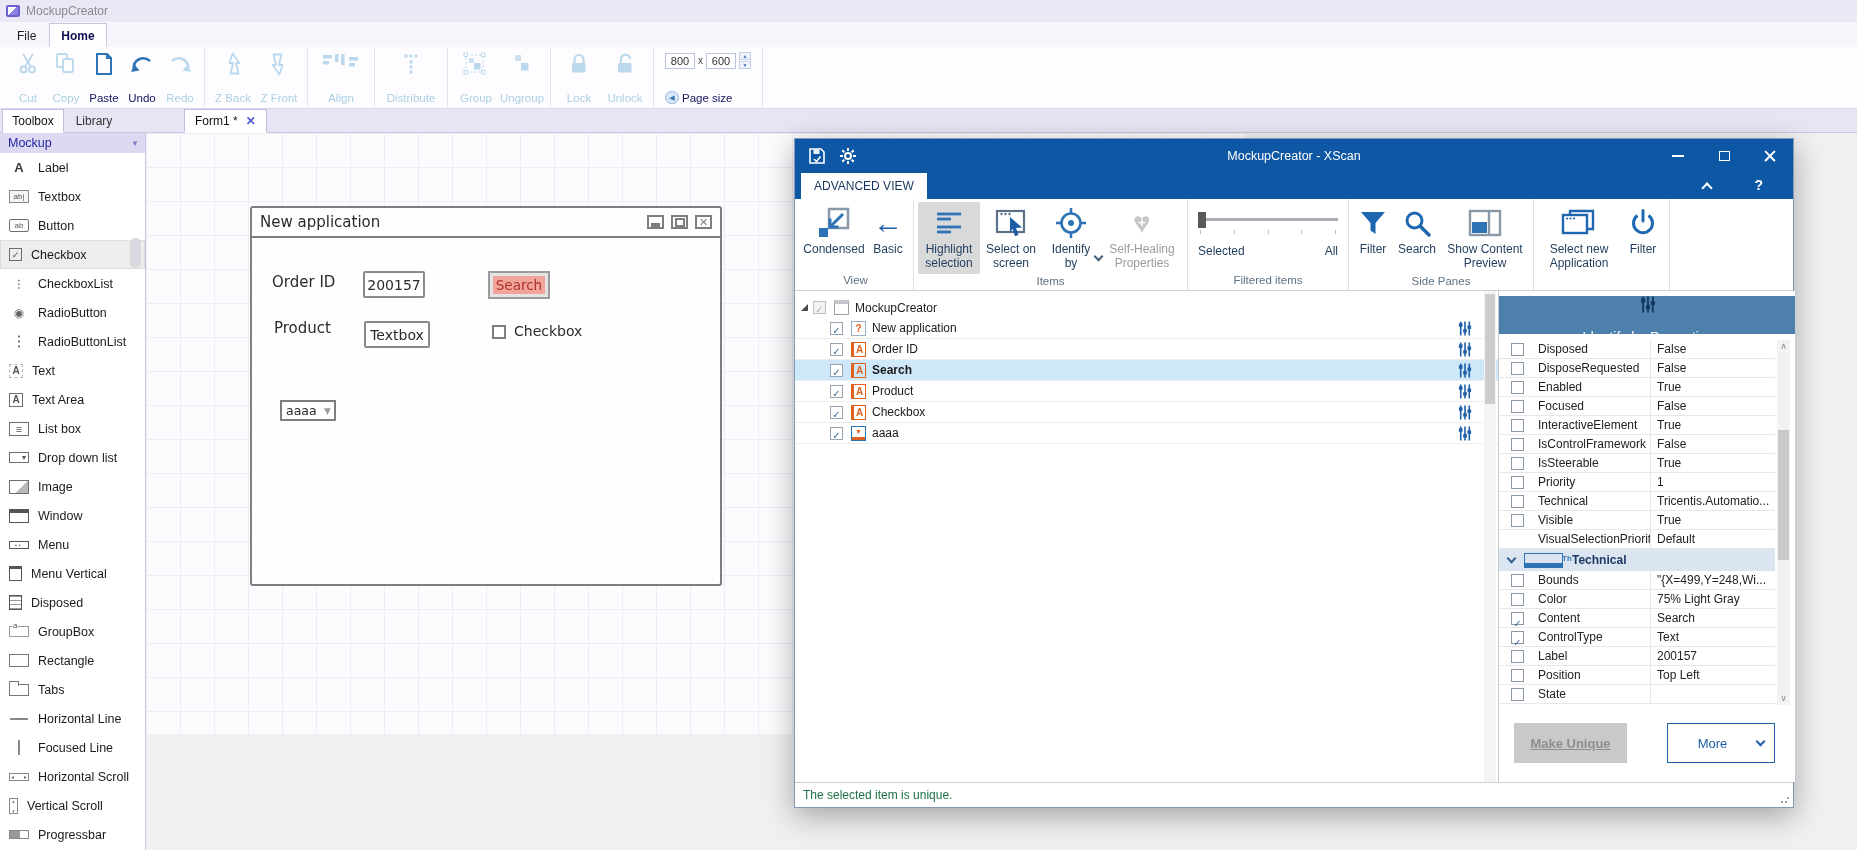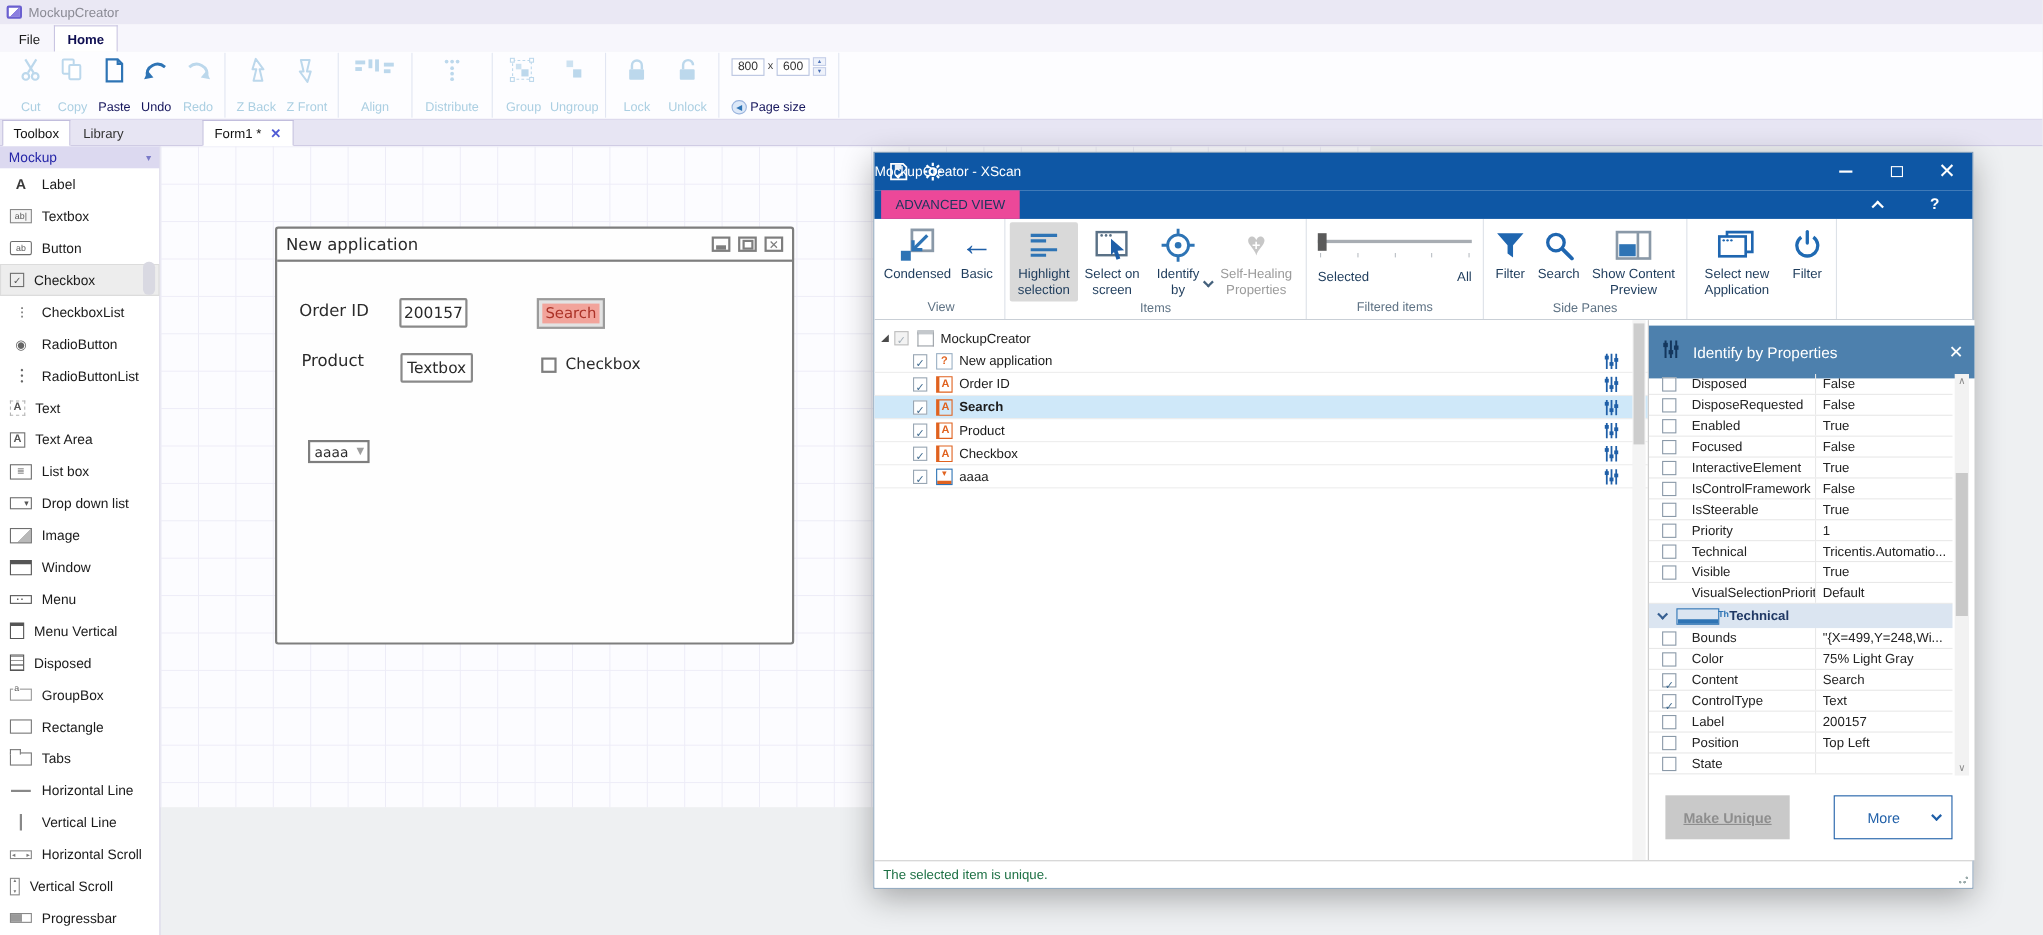--- a/index.html
+++ b/index.html
@@ -134,28 +134,28 @@
   #dd { position:absolute; left:28px; top:162px; width:56px; height:21px; border:2px solid #7e7e7e;
         background:#fff; display:flex; align-items:center; justify-content:space-between;
         padding:0 3px 0 4px; font-size:12.5px; }
   #dd .tri { font-size:9px; color:#9e9e9e; }
 
   
   #xscan { left:794px; top:138px; width:1000px; height:670px; background:#fff;
            border:1px solid #7f9ab5; box-shadow:0 8px 28px rgba(0,0,0,.32); z-index:10; }
   #xtitle { height:34px; background:#0e57a5; display:flex; align-items:center; color:#fff; position:relative; }
   #xtitle .ic { margin-left:13px; display:flex; }
-  #xtitletext { position:absolute; left:0; right:0; font-size:12.5px; pointer-events:none; }
+  #xtitletext { position:absolute; left:0; right:0; text-align:center; font-size:12.5px; pointer-events:none; }
   #xwinbtns { margin-left:auto; display:flex; height:100%; }
   .wbtn { width:46px; height:100%; display:flex; align-items:center; justify-content:center; color:#fff; }
   .wbtn .bar { width:12px; height:2px; background:#fff; }
   .wbtn .sq { width:11px; height:10px; border:1.5px solid #fff; }
   .wbtn.cl { font-size:19px; font-weight:400; }
   #xtabrow { height:26px; background:#0e57a5; position:relative; }
-  #xtab { position:absolute; left:6px; top:0; height:26px; padding:0 13px; background:#ec4899;
+  #xtab { position:absolute; left:6px; top:0; height:26px; padding:0 13px; background:#ffffff;
           color:#17365d; font-size:12px; display:flex; align-items:center; }
   .chevu { position:absolute; right:82px; top:11px; width:8px; height:8px;
            border-left:2px solid #fff; border-top:2px solid #fff; transform:rotate(45deg); }
   #xhelp { position:absolute; right:30px; top:4px; color:#fff; font-size:14px; font-weight:700; }
 
   #xribbon { height:92px; background:#fff; border-bottom:1px solid #c9cfd6; display:flex; padding-left:3px; }
   .xgroup { display:flex; flex-direction:column; border-right:1px solid #dde2e8; padding:0 4px; }
   .xgroup.last { border-right:none; flex:1; }
   .xgrow { flex:1; display:flex; align-items:flex-start; gap:1px; padding-top:3px; }
   .xgname { height:17px; font-size:11.5px; color:#5e7284; text-align:center; line-height:15px; }
@@ -208,22 +208,22 @@
   .tlabel { margin-left:6px; }
   .trow.sel { background:#cfe8f9; }
   .trow.sel .tlabel { font-weight:700; }
   .tsliders { position:absolute; right:26px; top:3px; }
   #tscroll { position:absolute; left:689px; top:0; bottom:0; width:12px; background:#f4f4f4; }
   #tscroll .thumb { position:absolute; left:1px; right:1px; top:3px; height:110px; background:#cdcdcd; }
 
   
   #xpanel { position:absolute; left:703px; top:0; width:297px; bottom:0;
             border-left:1px solid #c9c9c9; background:#fff; }
-  #phead { margin-top:5px; height:48px; background:#4d80ad; display:flex; align-items:center;
-           color:#fff; padding:0 10px 0 12px; gap:12px; }
+  #phead { margin-top:5px; height:38px; background:#4d80ad; display:flex; align-items:center;
+           color:#fff; padding:0 10px 0 12px; gap:12px;flex-direction:column; }
   #phead .ptitle { font-size:14px; }
   #phead .pclose { margin-left:auto; font-size:16px; }
   #pbody { position:absolute; left:0; top:49px; right:20px; }
   .prow { display:flex; align-items:center; height:19px; border-bottom:1px solid #e8e8e8; }
   .pcb { width:13px; min-width:13px; height:13px; border:1px solid #8a99a8; margin-left:12px;
          background:#fff; text-align:center; }
   .pcb::after { content:""; font-size:10px; color:#3f6a8f; line-height:12px; }
   .pcb.on::after { content:"✓"; }
   .pcb.hide { visibility:hidden; }
   .pname { margin-left:14px; width:112px; min-width:112px; font-size:12px; color:#222;
@@ -524,21 +524,21 @@
         <span>Tabs</span>
       </div>
 
       <div class="titem">
         <span class="tbi hline-icon"></span>
         <span>Horizontal Line</span>
       </div>
 
       <div class="titem">
         <span class="tbi vline-icon"></span>
-        <span>Vertical Line</span>
+        <span>Focused Line</span>
       </div>
 
       <div class="titem">
         <span class="tbi hscroll-icon"></span>
         <span>Horizontal Scroll</span>
       </div>
 
       <div class="titem">
         <span class="tbi vscroll-icon"></span>
         <span>Vertical Scroll</span>

